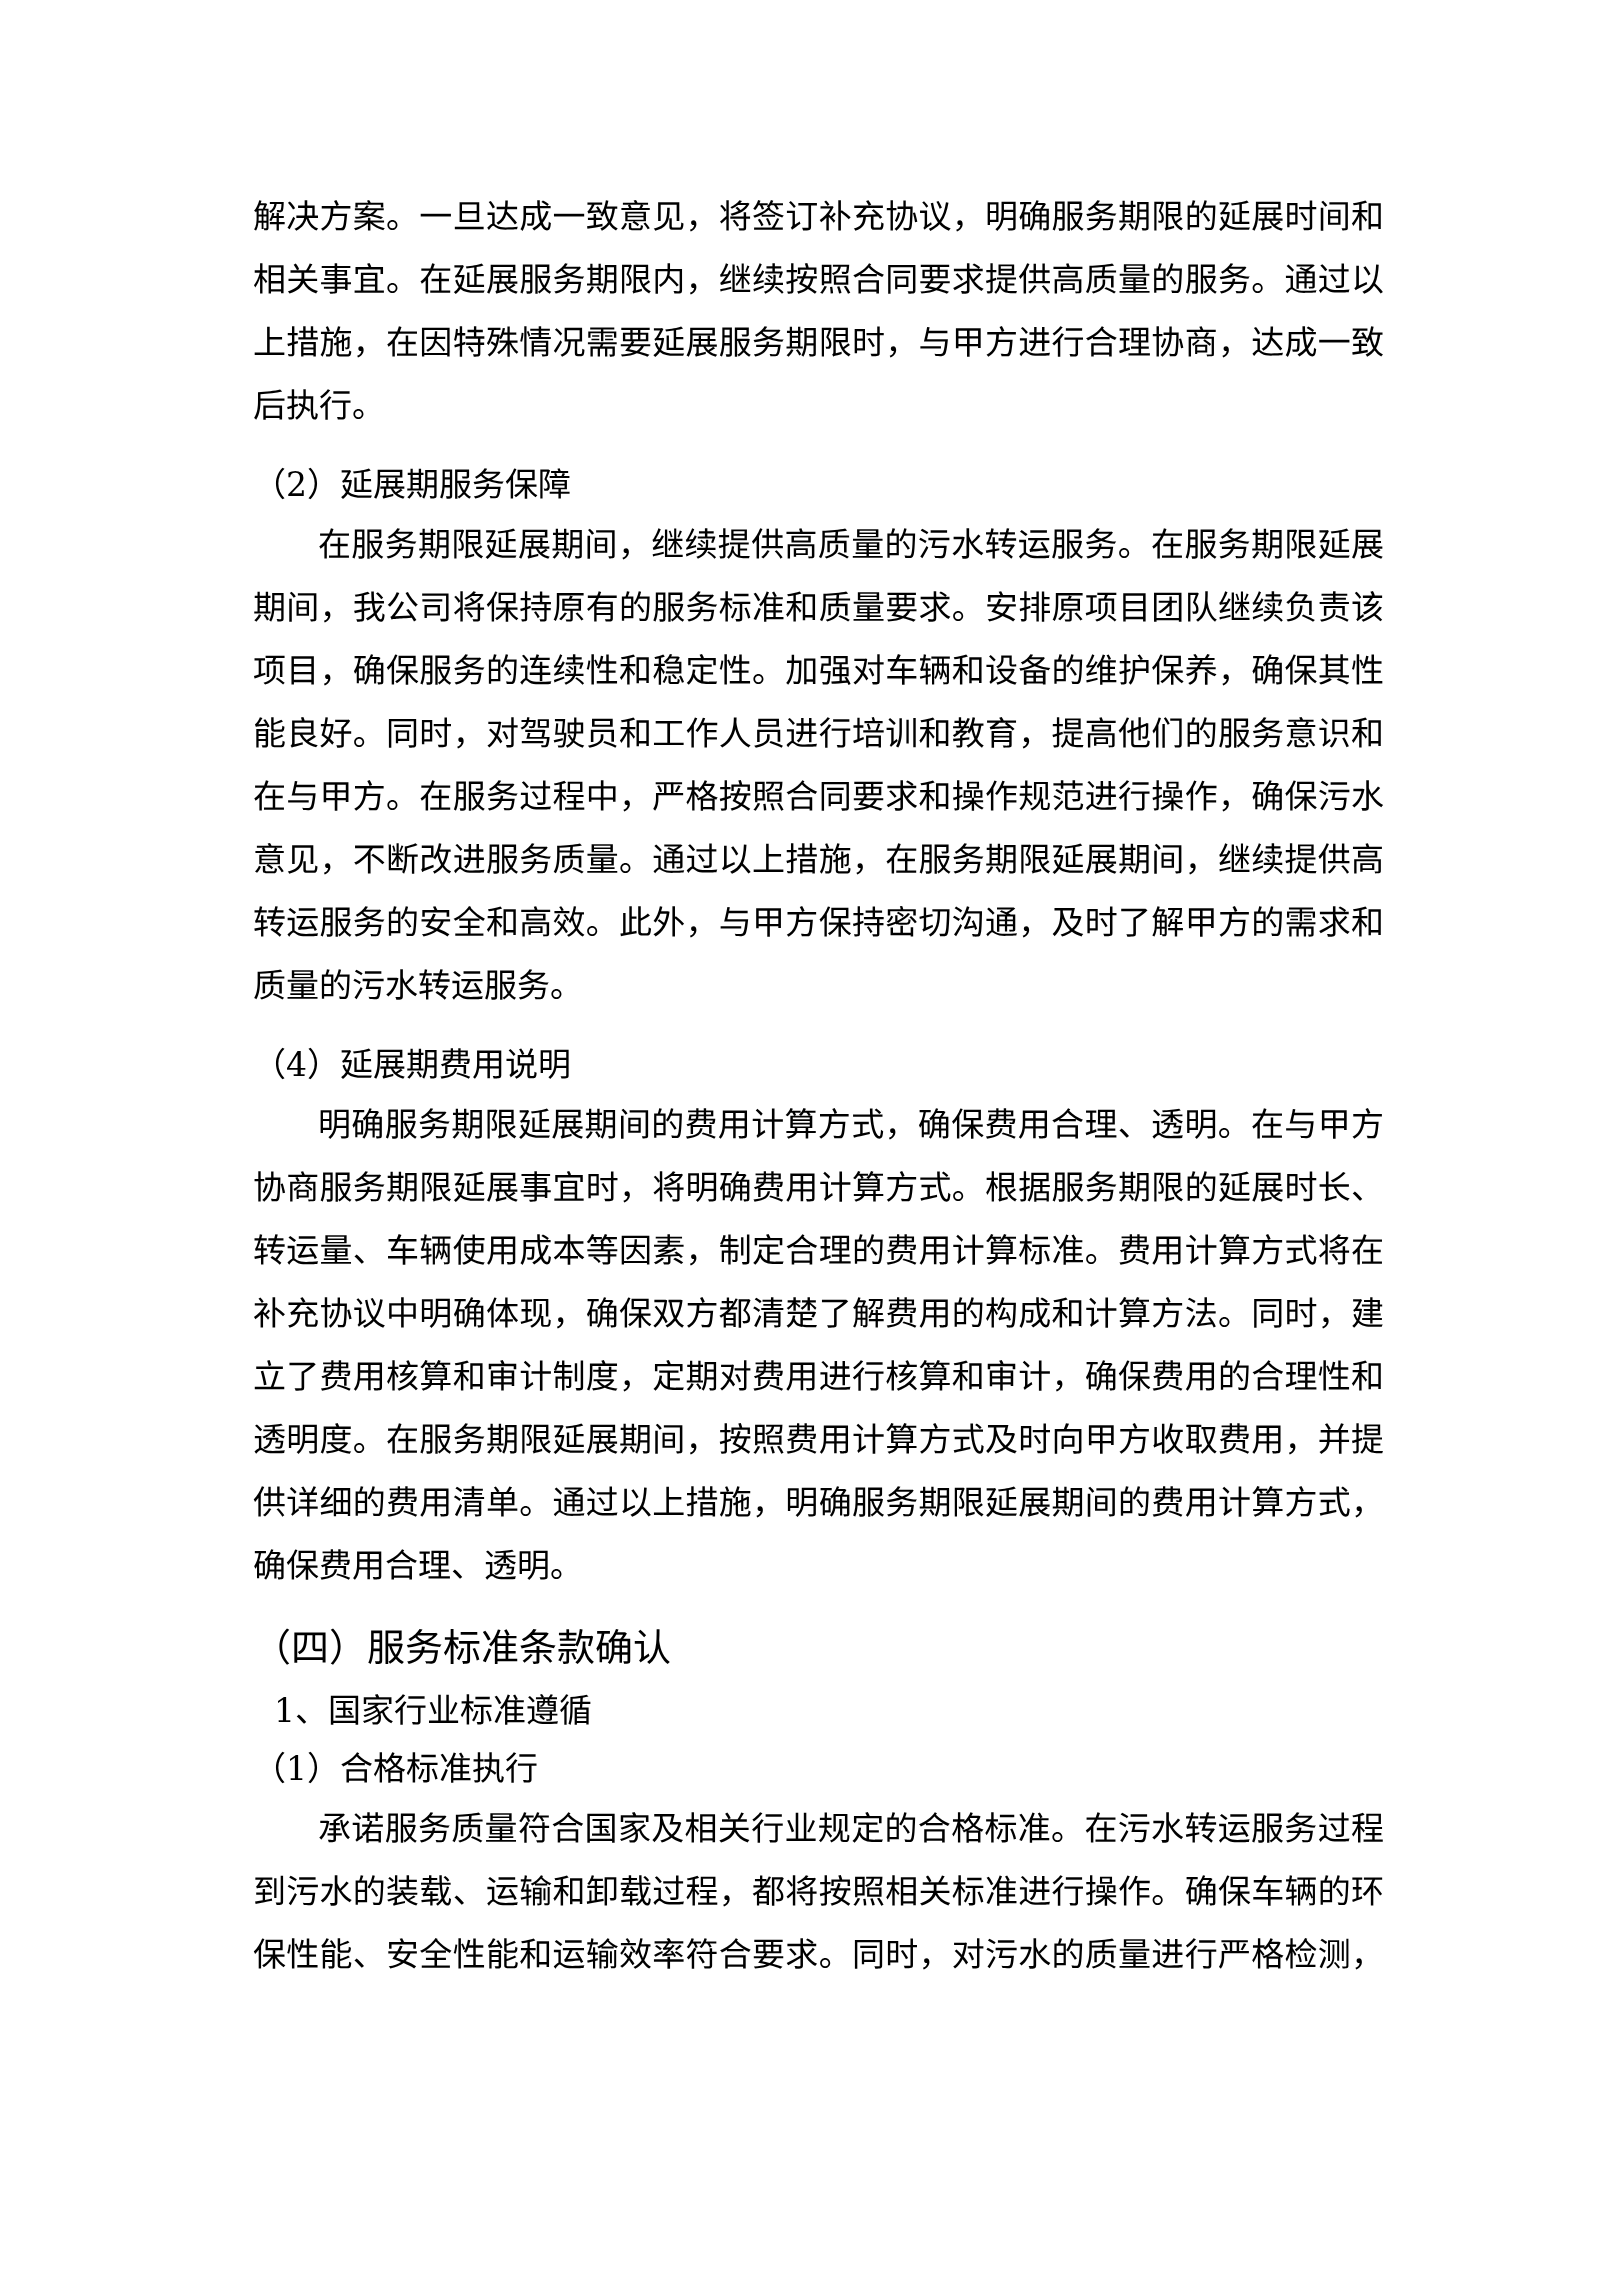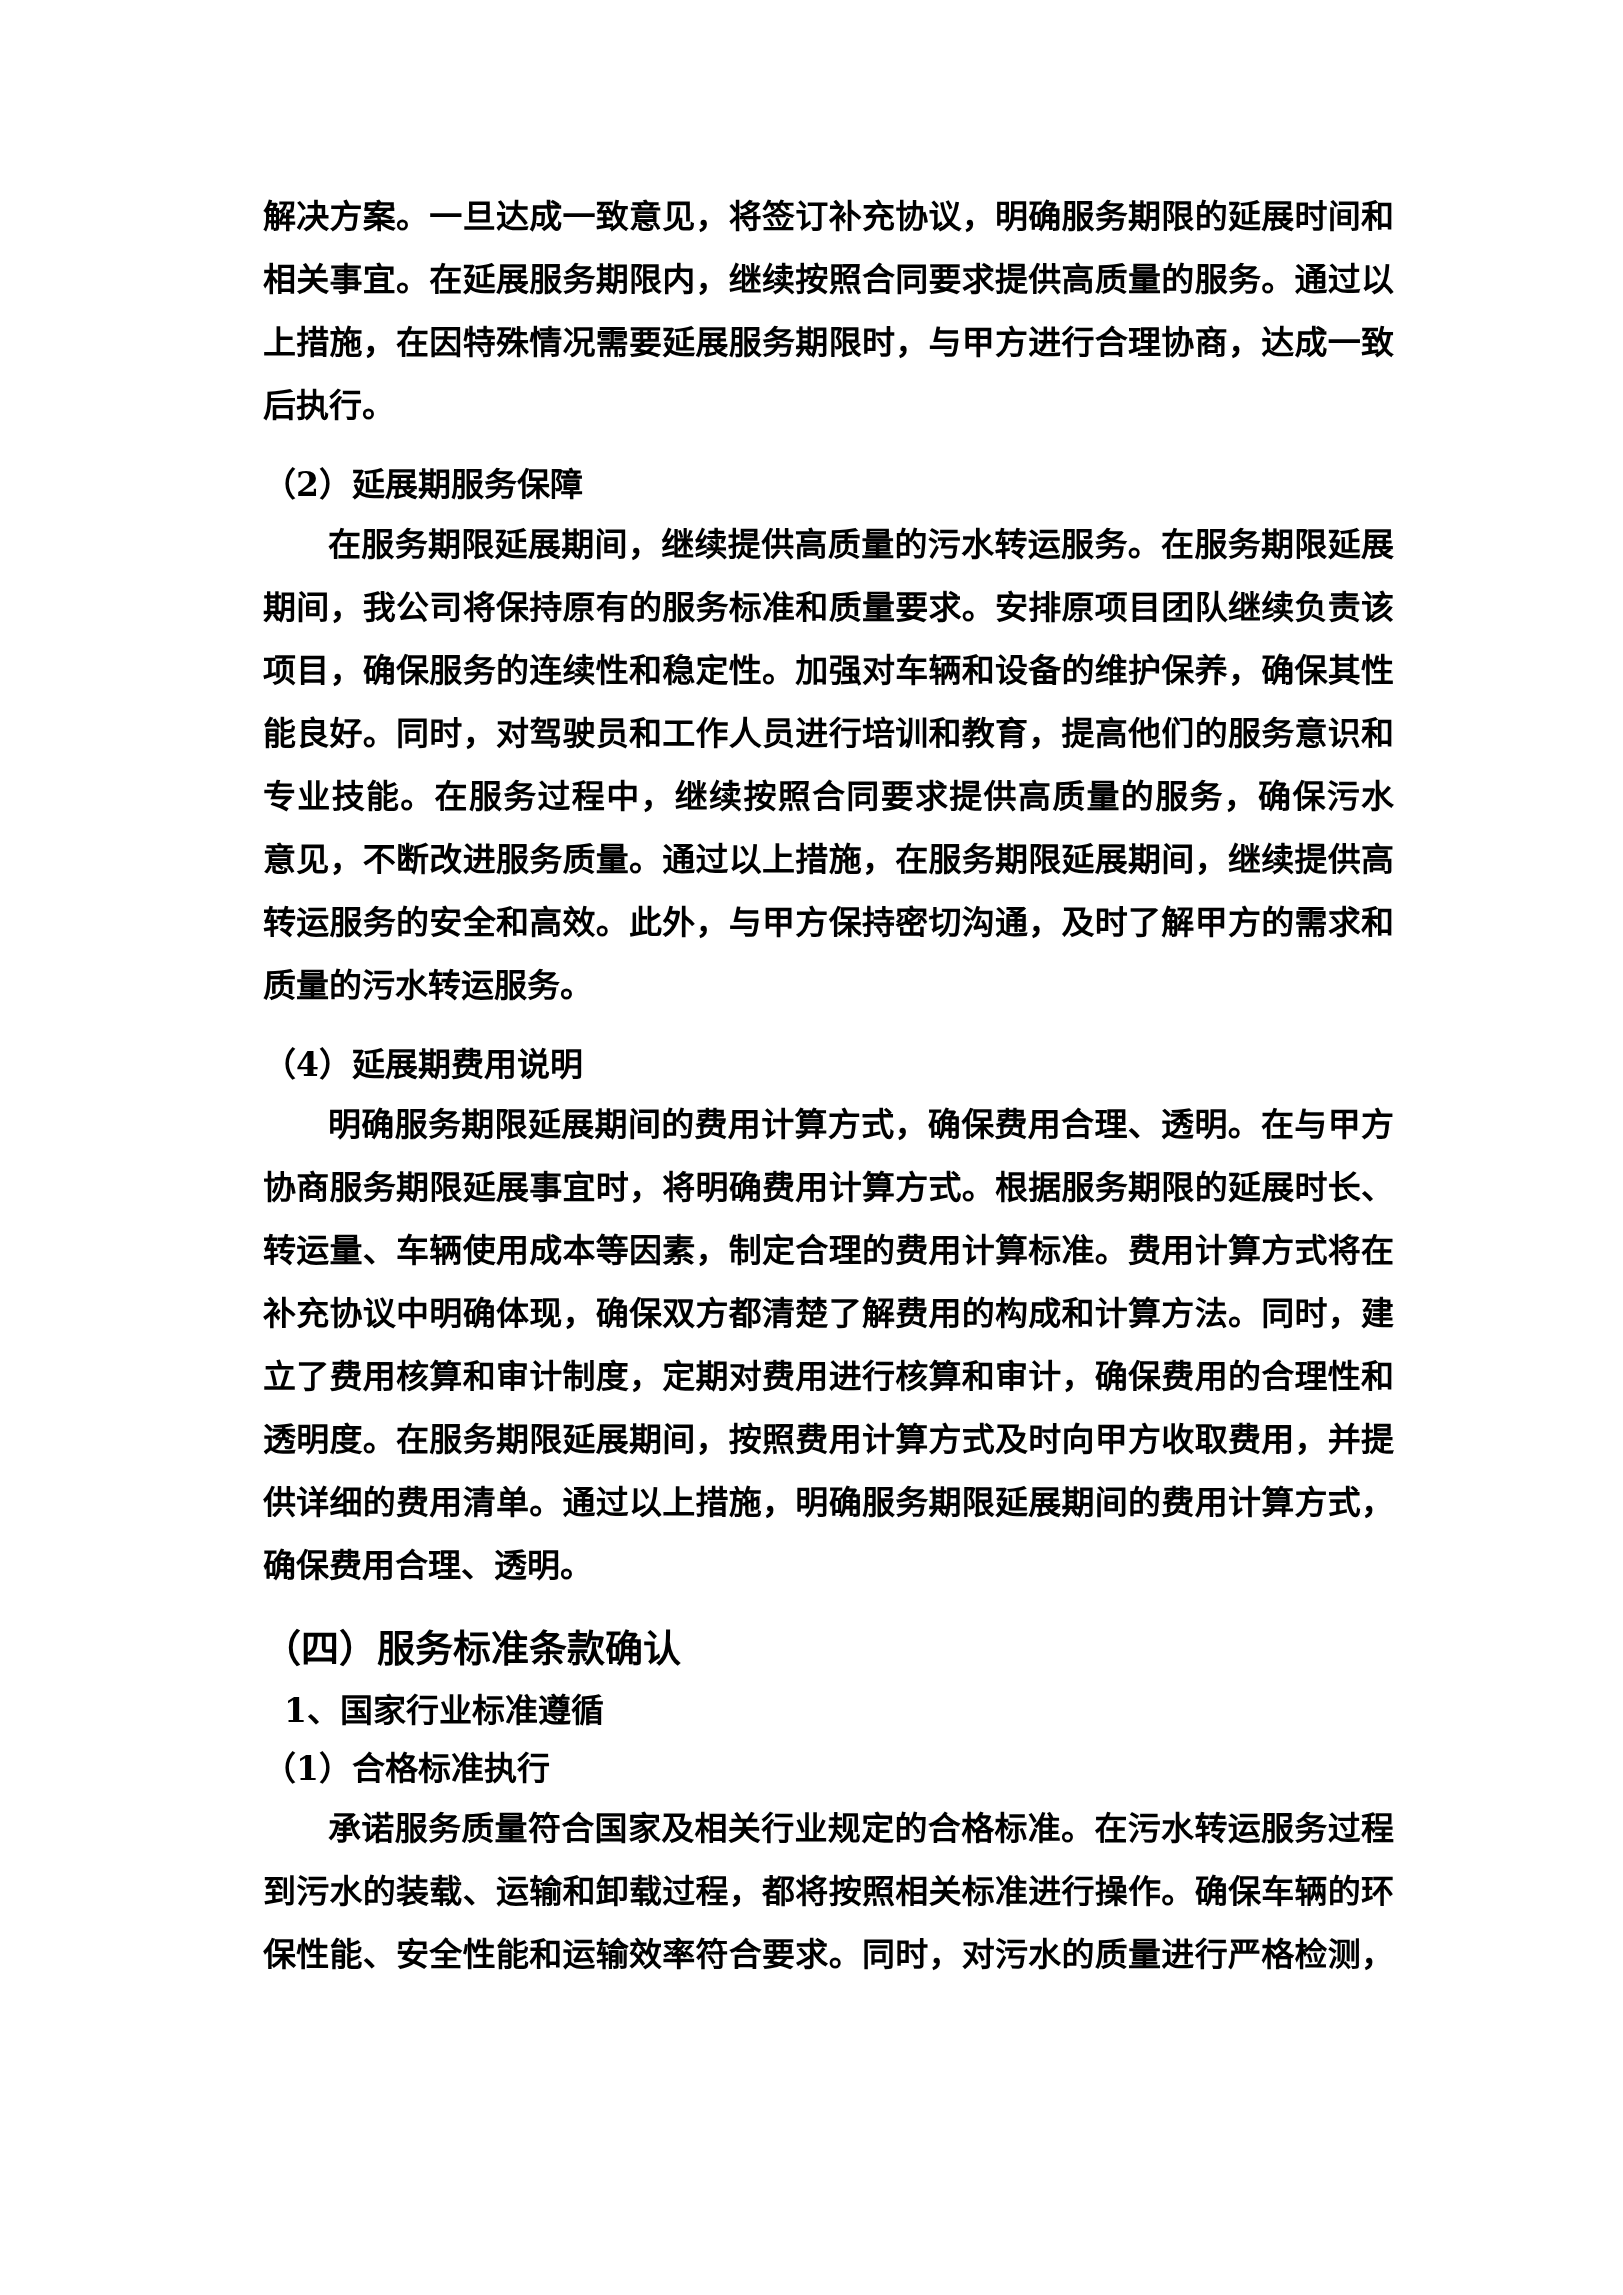--- a/index.html
+++ b/index.html
@@ -3,21 +3,21 @@
   <meta charset="utf-8">
   <style>
     html, body { margin: 0; padding: 0; background: #ffffff; }
     body { width: 1623px; height: 2295px; position: relative; overflow: hidden; }
     .page {
       position: absolute; left: 0; top: 0; width: 1623px; height: 2295px;
       background: #ffffff; color: #000000;
       font-family: "DejaVu Serif", "Liberation Serif", serif;
     }
     .content {
-      position: absolute; left: 263px; top: 185px; width: 1131px; font-weight: bold;
+      position: absolute; left: 253px; top: 185px; width: 1131px;
     }
     .line {
       font-size: 33px; line-height: 63px; height: 63px;
       text-align: justify; text-align-last: justify;
       overflow: hidden;
     }
     .line.last { text-align: right; text-align-last: left; }
     .line.indent { padding-left: 65px; }
     .h-sub {
       font-size: 33px; line-height: 56px; height: 56px;
@@ -47,21 +47,21 @@
       <div class="line last">后执行。</div>
     </div>
 
     <div>
       <div class="h-sub">（2）延展期服务保障</div>
       <div>
         <div class="line indent">在服务期限延展期间，继续提供高质量的污水转运服务。在服务期限延展</div>
         <div class="line">期间，我公司将保持原有的服务标准和质量要求。安排原项目团队继续负责该</div>
         <div class="line">项目，确保服务的连续性和稳定性。加强对车辆和设备的维护保养，确保其性</div>
         <div class="line">能良好。同时，对驾驶员和工作人员进行培训和教育，提高他们的服务意识和</div>
-        <div class="line">专业技能。在服务过程中，继续按照合同要求提供高质量的服务，确保污水</div>
+        <div class="line">在与甲方。在服务过程中，严格按照合同要求和操作规范进行操作，确保污水</div>
         <div class="line">意见，不断改进服务质量。通过以上措施，在服务期限延展期间，继续提供高</div>
         <div class="line">转运服务的安全和高效。此外，与甲方保持密切沟通，及时了解甲方的需求和</div>
         <div class="line last">质量的污水转运服务。</div>
       </div>
     </div>
 
     <div>
       <div class="h-sub">（4）延展期费用说明</div>
       <div>
         <div class="line indent">明确服务期限延展期间的费用计算方式，确保费用合理、透明。在与甲方</div>

